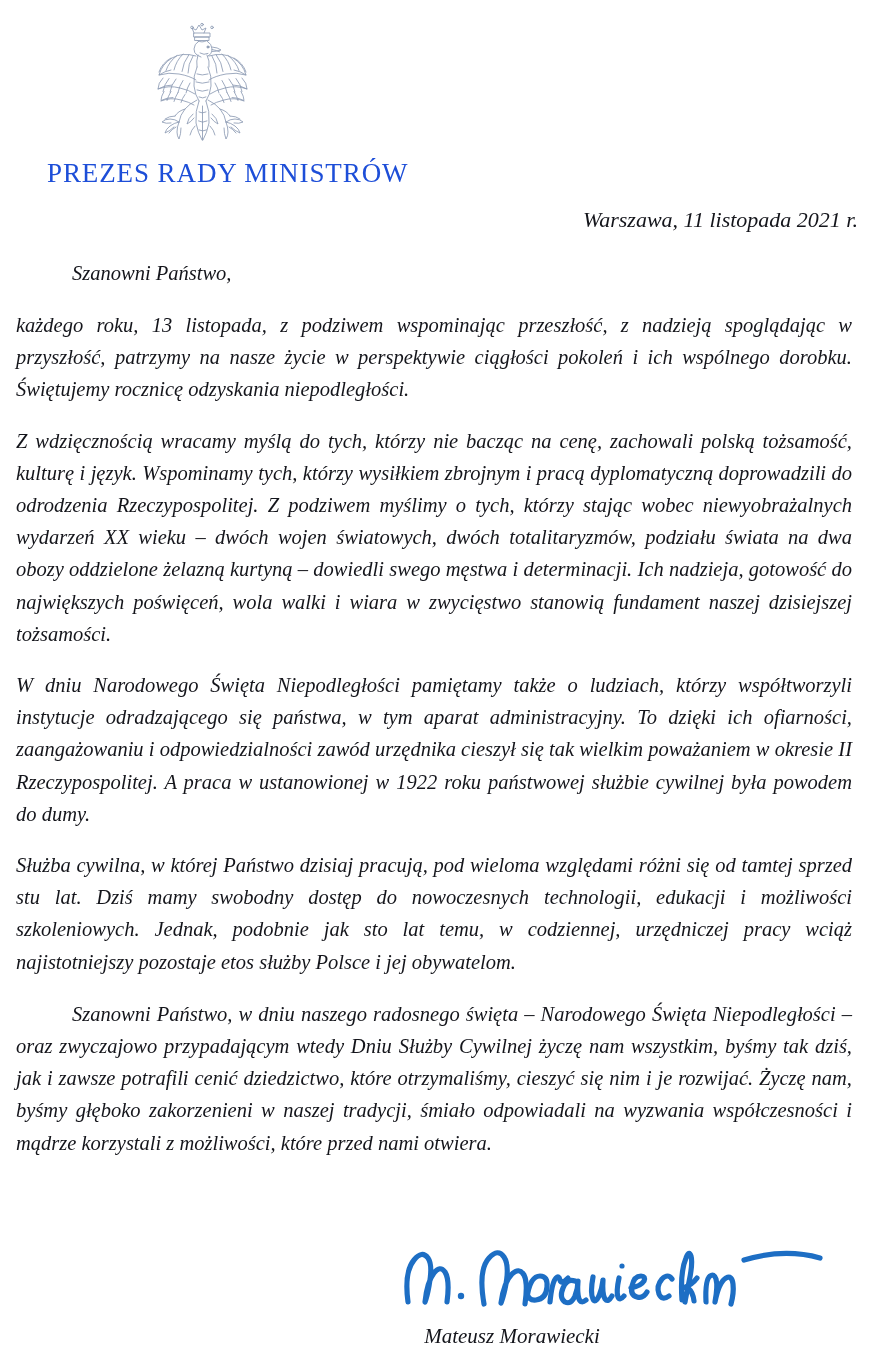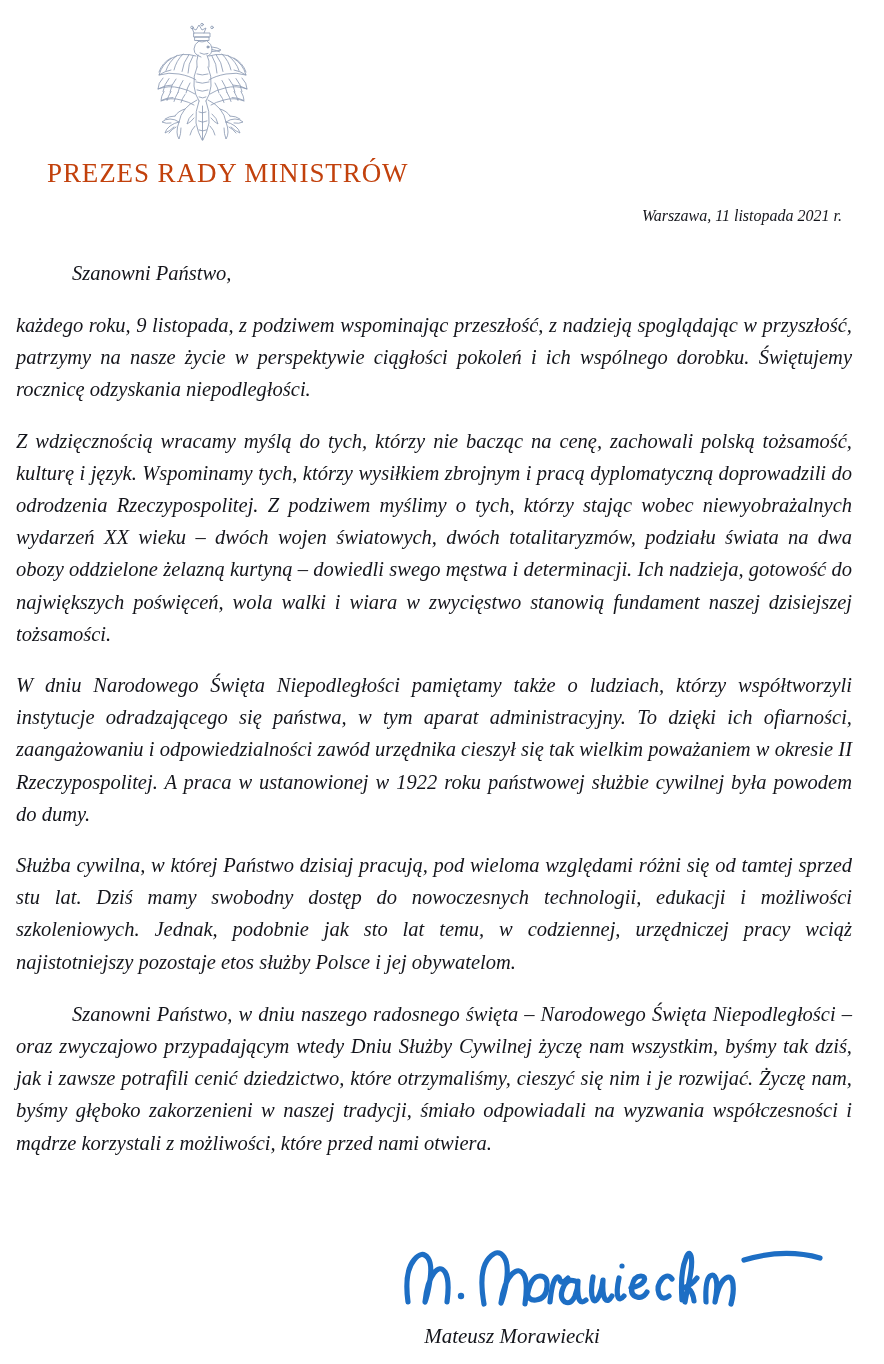--- a/index.html
+++ b/index.html
@@ -29,32 +29,32 @@
 
   
   .office-title {
     position: absolute;
     left: 47px;
     top: 158px;
     font-family: "Liberation Serif", "DejaVu Serif", serif;
     font-size: 27px;
     font-weight: 400;
     letter-spacing: 0.9px;
-    color: #c2410c;
+    color: #1d4ed8;
     white-space: nowrap;
   }
 
   
   .dateline {
     position: absolute;
-    right: 42px;
+    right: 26px;
     top: 207px;
     font-family: "Liberation Serif", "DejaVu Serif", serif;
     font-style: italic;
-    font-size: 16px;
+    font-size: 22px;
     color: #14151b;
     white-space: nowrap;
   }
 
   
   .body-block {
     position: absolute;
     left: 16px;
     top: 258px;
     width: 836px;
@@ -216,21 +216,21 @@
     </svg>
   </div>
 
   <div class="office-title">PREZES RADY MINISTRÓW</div>
 
   <div class="dateline">Warszawa, 11 listopada 2021 r.</div>
 
   <div class="body-block">
     <div class="greeting">Szanowni Państwo,</div>
 
-    <p class="para">każdego roku, 9 listopada, z podziwem wspominając przeszłość, z nadzieją spoglądając w przyszłość, patrzymy na nasze życie w perspektywie ciągłości pokoleń i ich wspólnego dorobku. Świętujemy rocznicę odzyskania niepodległości.</p>
+    <p class="para">każdego roku, 13 listopada, z podziwem wspominając przeszłość, z nadzieją spoglądając w przyszłość, patrzymy na nasze życie w perspektywie ciągłości pokoleń i ich wspólnego dorobku. Świętujemy rocznicę odzyskania niepodległości.</p>
 
     <p class="para">Z wdzięcznością wracamy myślą do tych, którzy nie bacząc na cenę, zachowali polską tożsamość, kulturę i język. Wspominamy tych, którzy wysiłkiem zbrojnym i pracą dyplomatyczną doprowadzili do odrodzenia Rzeczypospolitej. Z podziwem myślimy o tych, którzy stając wobec niewyobrażalnych wydarzeń XX wieku – dwóch wojen światowych, dwóch totalitaryzmów, podziału świata na dwa obozy oddzielone żelazną kurtyną – dowiedli swego męstwa i determinacji. Ich nadzieja, gotowość do największych poświęceń, wola walki i wiara w zwycięstwo stanowią fundament naszej dzisiejszej tożsamości.</p>
 
     <p class="para">W dniu Narodowego Święta Niepodległości pamiętamy także o ludziach, którzy współtworzyli instytucje odradzającego się państwa, w tym aparat administracyjny. To dzięki ich ofiarności, zaangażowaniu i odpowiedzialności zawód urzędnika cieszył się tak wielkim poważaniem w okresie II Rzeczypospolitej. A praca w ustanowionej w 1922 roku państwowej służbie cywilnej była powodem do dumy.</p>
 
     <p class="para">Służba cywilna, w której Państwo dzisiaj pracują, pod wieloma względami różni się od tamtej sprzed stu lat. Dziś mamy swobodny dostęp do nowoczesnych technologii, edukacji i możliwości szkoleniowych. Jednak, podobnie jak sto lat temu, w codziennej, urzędniczej pracy wciąż najistotniejszy pozostaje etos służby Polsce i jej obywatelom.</p>
 
     <p class="para indented">Szanowni Państwo, w dniu naszego radosnego święta – Narodowego Święta Niepodległości – oraz zwyczajowo przypadającym wtedy Dniu Służby Cywilnej życzę nam wszystkim, byśmy tak dziś, jak i zawsze potrafili cenić dziedzictwo, które otrzymaliśmy, cieszyć się nim i je rozwijać. Życzę nam, byśmy głęboko zakorzenieni w naszej tradycji, śmiało odpowiadali na wyzwania współczesności i mądrze korzystali z możliwości, które przed nami otwiera.</p>
   </div>
 

